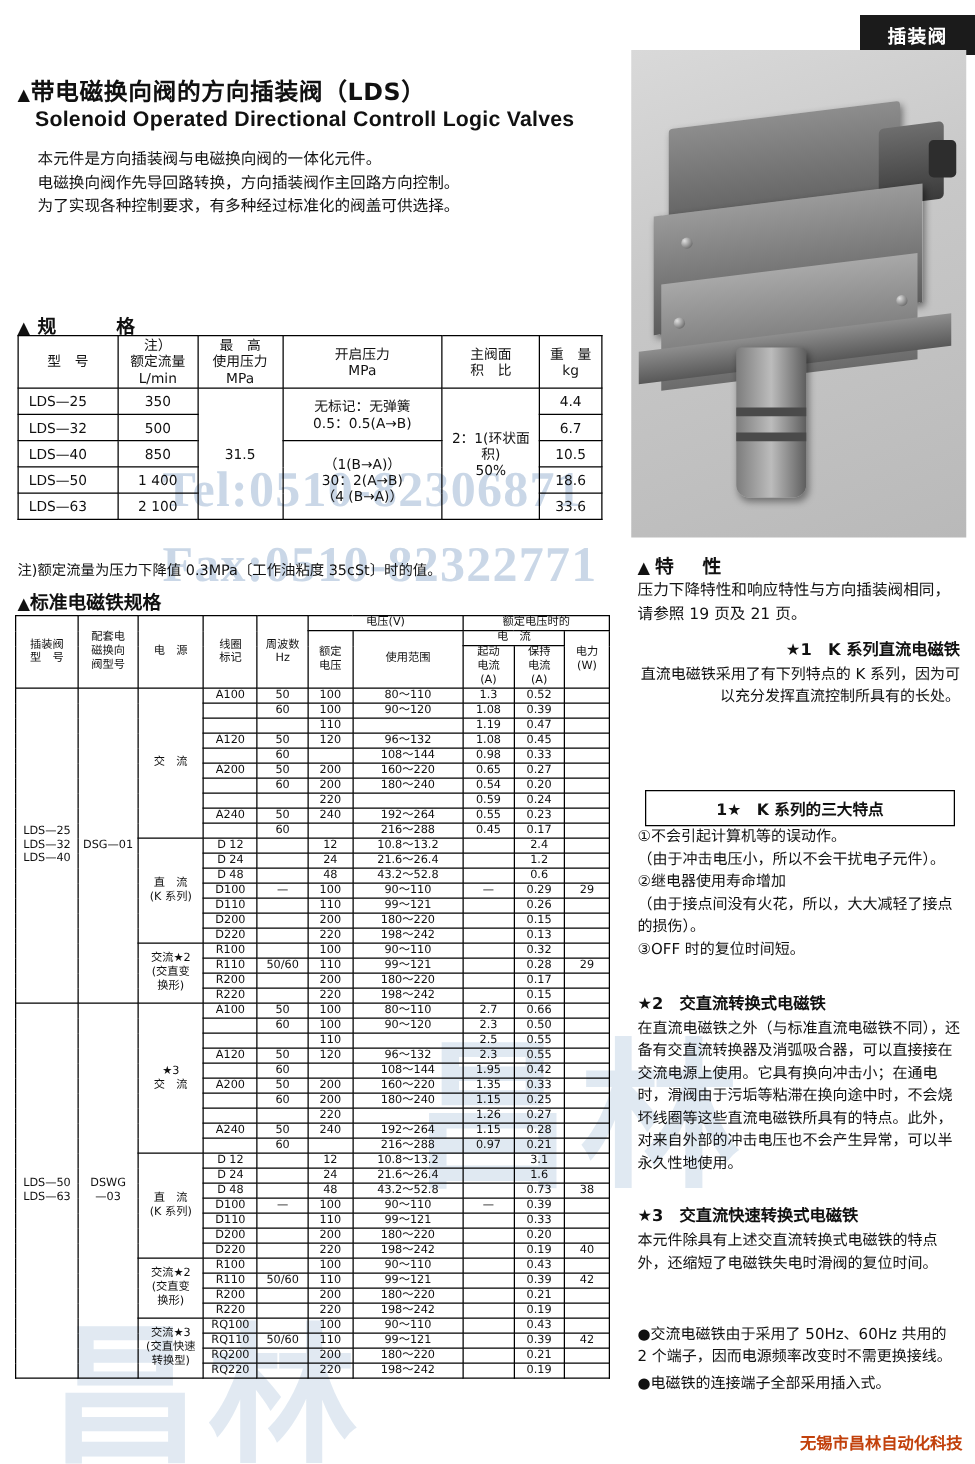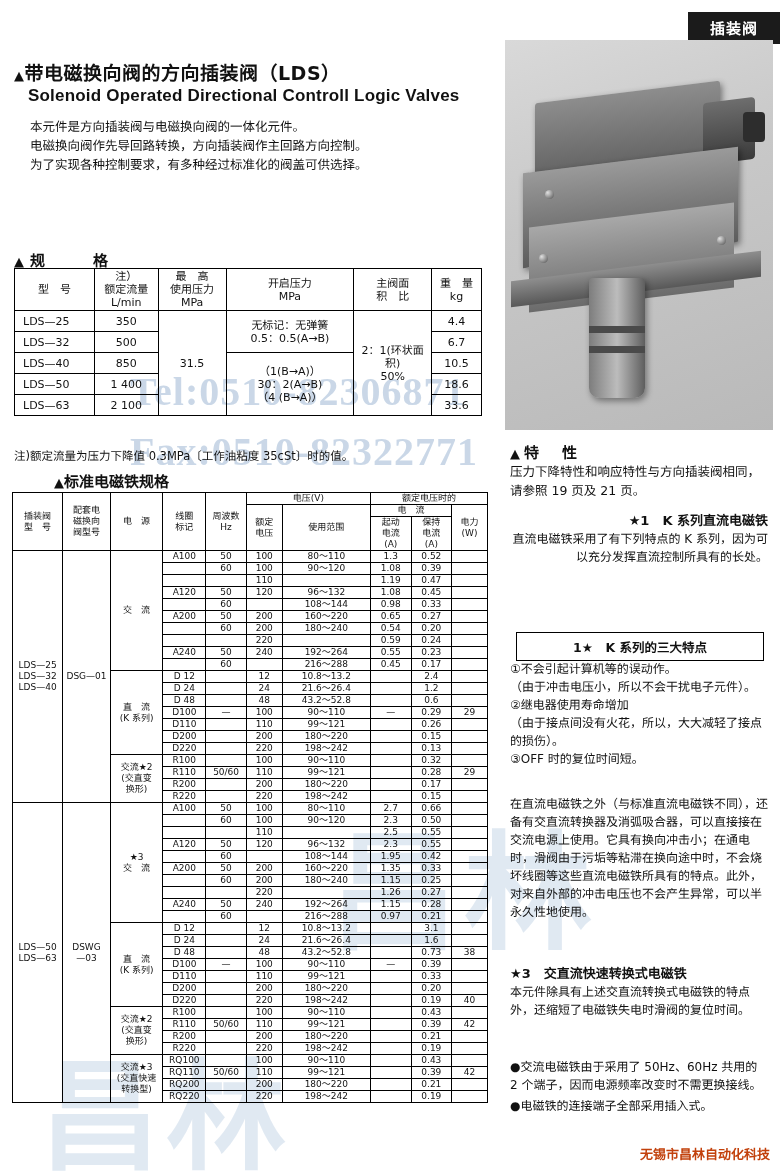--- a/index.html
+++ b/index.html
@@ -56,21 +56,21 @@
     font-size:17px; font-weight:bold;
     font-family:"Liberation Sans","DejaVu Sans",sans-serif;
     letter-spacing:.2px;
   }
   .intro {
     position:absolute; left:30px; top:117px; width:450px;
     font-size:12.5px; line-height:19px;
   }
 
   .sec-spec { position:absolute; left:14px; top:249px; font-size:15px; font-weight:bold; letter-spacing:6px;}
-  .sec-sol  { position:absolute; left:14px; top:470px; font-size:15px; font-weight:bold;margin-left:40px;}
+  .sec-sol  { position:absolute; left:14px; top:470px; font-size:15px; font-weight:bold;}
   .sec-feat { position:absolute; left:510px; top:441px; font-size:15px; font-weight:bold; letter-spacing:4px;}
   .feat-body{ position:absolute; left:510px; top:462px; width:258px; font-size:12.5px; line-height:19px; }
 
   
   .note { position:absolute; left:14px; top:447px; font-size:11.5px; }
 
   
   .photo {
     position:absolute; left:505px; top:40px; width:268px; height:390px;
     background: linear-gradient(160deg,#d9d9d9 0%,#c8c8c8 40%,#b9b9b9 100%);
@@ -689,20 +689,21 @@
 
   <div class="rblk" style="top:660px;">
     <div>①不会引起计算机等的误动作。</div>
     <div>（由于冲击电压小，所以不会干扰电子元件）。</div>
     <div>②继电器使用寿命增加</div>
     <div>（由于接点间没有火花，所以，大大减轻了接点的损伤）。</div>
     <div>③OFF 时的复位时间短。</div>
   </div>
 
   <div class="rblk" style="top:795px;">
+    <div class="star-h">★2　交直流转换式电磁铁</div>
     <div>在直流电磁铁之外（与标准直流电磁铁不同），还备有交直流转换器及消弧吸合器，可以直接接在交流电源上使用。它具有换向冲击小；在通电时，滑阀由于污垢等粘滞在换向途中时，不会烧坏线圈等这些直流电磁铁所具有的特点。此外，对来自外部的冲击电压也不会产生异常，可以半永久性地使用。</div>
   </div>
 
   <div class="rblk" style="top:965px;">
     <div class="star-h">★3　交直流快速转换式电磁铁</div>
     <div>本元件除具有上述交直流转换式电磁铁的特点外，还缩短了电磁铁失电时滑阀的复位时间。</div>
   </div>
 
   <div class="rblk" style="top:1058px;">
     <div>

